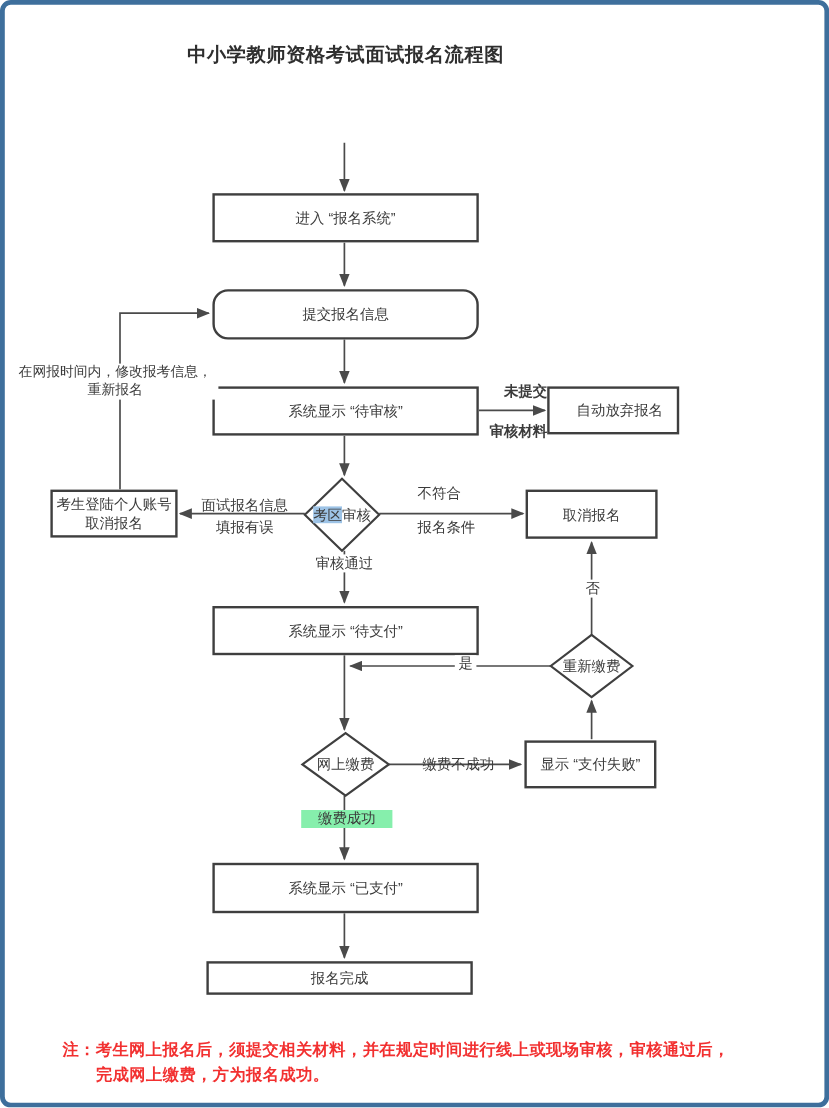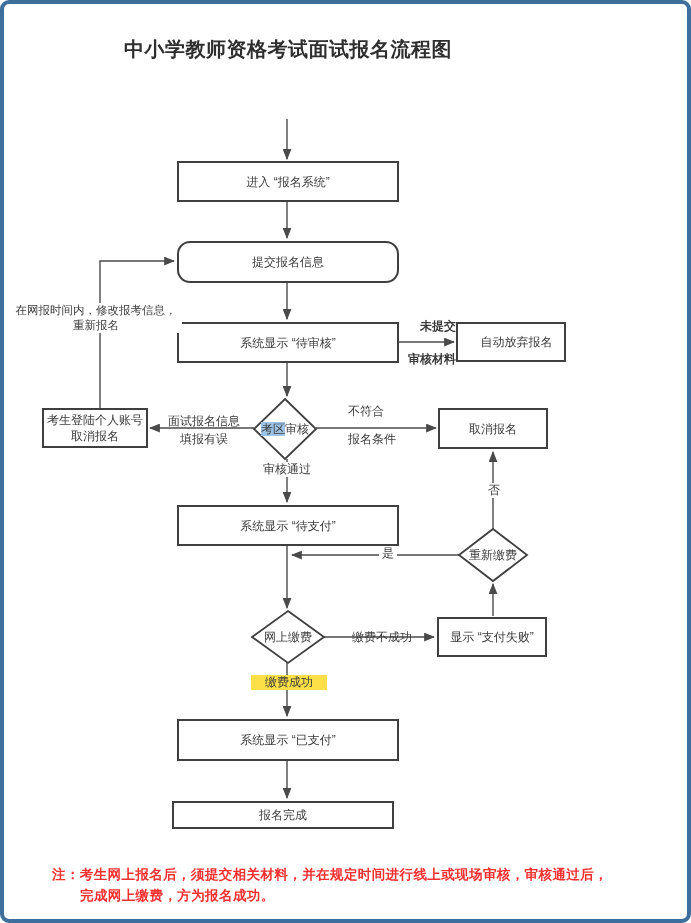--- a/index.html
+++ b/index.html
@@ -12,21 +12,21 @@
   }
   html,body{margin:0;padding:0;background:#fff;}
   body{font-family:"Liberation Sans",sans-serif;}
   .page{
     position:relative;width:691px;height:923px;box-sizing:border-box;
     background:#fff;border:4px solid var(--page-border);border-radius:9px;
     overflow:hidden;
   }
   .title{
     position:absolute;left:64px;top:32px;width:440px;text-align:center;
-    font-size:20px;font-weight:bold;color:#2e2e2e;letter-spacing:0.5px;
+    font-size:16px;font-weight:bold;color:#2e2e2e;letter-spacing:0.5px;
   }
   svg.connectors{position:absolute;left:0;top:0;z-index:1;}
   svg.connectors line, svg.connectors polyline{
     stroke:var(--line-color);stroke-width:1.4;fill:none;
   }
   svg.connectors polygon{
     stroke:var(--box-border);stroke-width:1.8;fill:#fff;
   }
   .box{
     position:absolute;z-index:2;box-sizing:border-box;background:#fff;
@@ -44,21 +44,21 @@
     white-space:pre-line;
   }
   #lbl-modify{left:6px;top:299px;width:172px;text-align:center;line-height:15px;font-size:11.5px;background:#fff;}
   #lbl-wrong{left:152px;top:408px;width:96px;text-align:center;line-height:18px;}
   #lbl-notsub{left:392px;top:306px;width:60px;text-align:right;line-height:33px;font-weight:bold;}
   #lbl-notqual{left:344px;top:393px;width:70px;text-align:left;line-height:28px;}
   #lbl-pass{left:243px;top:458px;width:80px;text-align:center;background:#fff;line-height:15px;}
   #lbl-yes{left:375px;top:542px;width:18px;text-align:center;background:#fff;line-height:15px;}
   #lbl-no{left:481px;top:479px;width:18px;text-align:center;background:#fff;line-height:15px;}
   #lbl-payfail{left:346px;top:626px;width:64px;text-align:center;line-height:14px;}
-  #lbl-payok{left:247px;top:671px;width:76px;text-align:center;background:#fde047;line-height:15px;}
+  #lbl-payok{left:247px;top:671px;width:76px;text-align:center;background:#86efac;line-height:15px;}
   #t-d1{left:241px;top:418px;width:80px;}
   #t-d2{left:449px;top:544px;width:80px;}
   #t-d3{left:244px;top:626px;width:80px;}
   #b-login{left:173px;top:58px;width:222px;height:57px;}
   #b-enter{left:173px;top:157px;width:222px;height:41px;}
   #b-submit{left:173px;top:237px;width:222px;height:42px;border-radius:13px;}
   #b-review{left:173px;top:318px;width:222px;height:41px;}
   #b-paywait{left:173px;top:501px;width:222px;height:41px;}
   #b-paid{left:173px;top:715px;width:222px;height:42px;}
   #b-done{left:168px;top:797px;width:222px;height:28px;}

